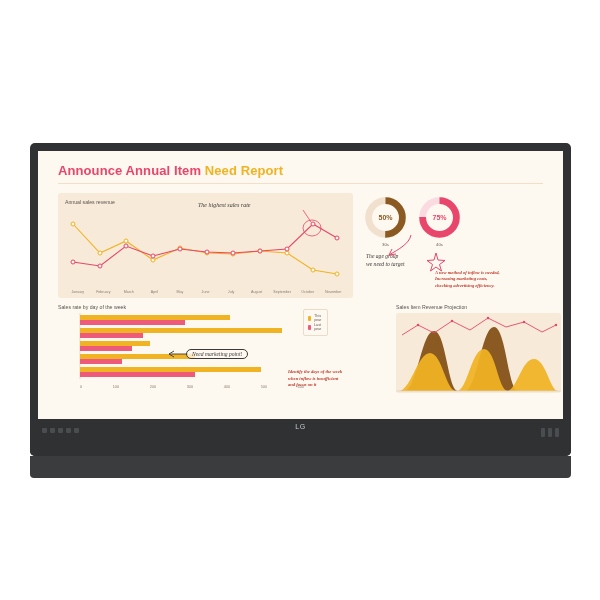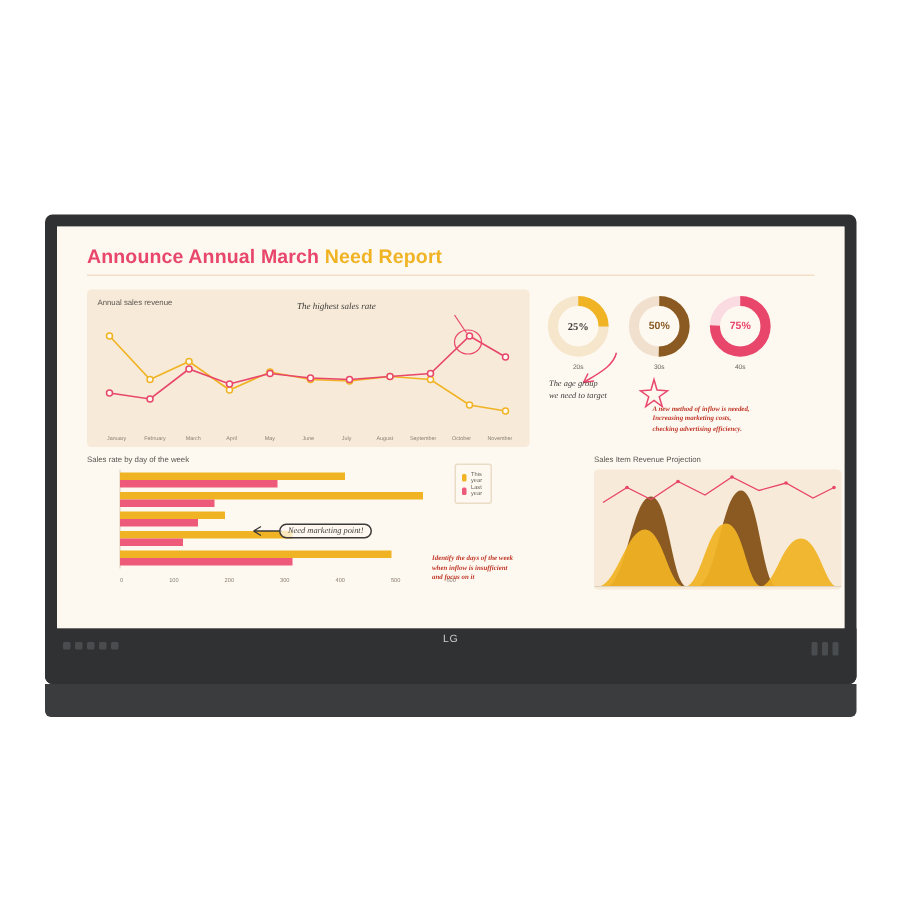--- a/index.html
+++ b/index.html
@@ -63,21 +63,21 @@
   #areabox svg{position:absolute;inset:0;}
 </style>
 </head>
 <body>
 
 <div id="display">
 
   <div id="bezel">
     <div id="slide">
 
-      <div id="title"><span>Announce Annual March </span><span class="alt">Need Report</span></div>
+      <div id="title"><span>Announce Annual Item </span><span class="alt">Need Report</span></div>
       <div id="rule"></div>
 
       <div class="panel" id="p-line">
         <div class="panel-title">Annual sales revenue</div>
         <div id="linewrap">
           <svg viewBox="0 0 281 72" preserveAspectRatio="none">
             <polyline fill="none" stroke="#f0b323" stroke-width="1.1" points="8,16 35,45 61,33 88,52 115,40 142,45 168,46 195,43 222,45 248,62 272,66"></polyline>
             <polyline fill="none" stroke="#e8466b" stroke-width="1.1" points="8,54 35,58 61,38 88,48 115,41 142,44 168,45 195,43 222,41 248,16 272,30"></polyline>
             <g fill="#fdf8f0" stroke="#f0b323" stroke-width="1">
               <circle cx="8" cy="16" r="2"></circle>
@@ -121,30 +121,20 @@
           <span>September</span>
           <span>October</span>
           <span>November</span>
         </div>
         <div id="note-high">The highest sales rate</div>
       </div>
 
       <div class="panel" id="p-donut">
         <div class="donuts">
 
-          <div class="donut">
-            <div class="ring">
-              <svg viewBox="0 0 40 40">
-                <circle cx="20" cy="20" r="15" fill="none" stroke="#f6e6cc" stroke-width="6"></circle>
-                <circle cx="20" cy="20" r="15" fill="none" stroke="#f0b323" stroke-width="6" stroke-dasharray="23.6 70.7" transform="rotate(-90 20 20)" stroke-linecap="butt"></circle>
-              </svg>
-              <div class="pct" style="color:#3c3a38;font-family:'Liberation Serif',serif;">25%</div>
-            </div>
-            <div class="cap">20s</div>
-          </div>
 
           <div class="donut">
             <div class="ring">
               <svg viewBox="0 0 40 40">
                 <circle cx="20" cy="20" r="15" fill="none" stroke="#f1e0cd" stroke-width="6"></circle>
                 <circle cx="20" cy="20" r="15" fill="none" stroke="#8a5a22" stroke-width="6" stroke-dasharray="47.1 47.2" transform="rotate(-90 20 20)"></circle>
               </svg>
               <div class="pct" style="color:#8a5a22;">50%</div>
             </div>
             <div class="cap">30s</div>

